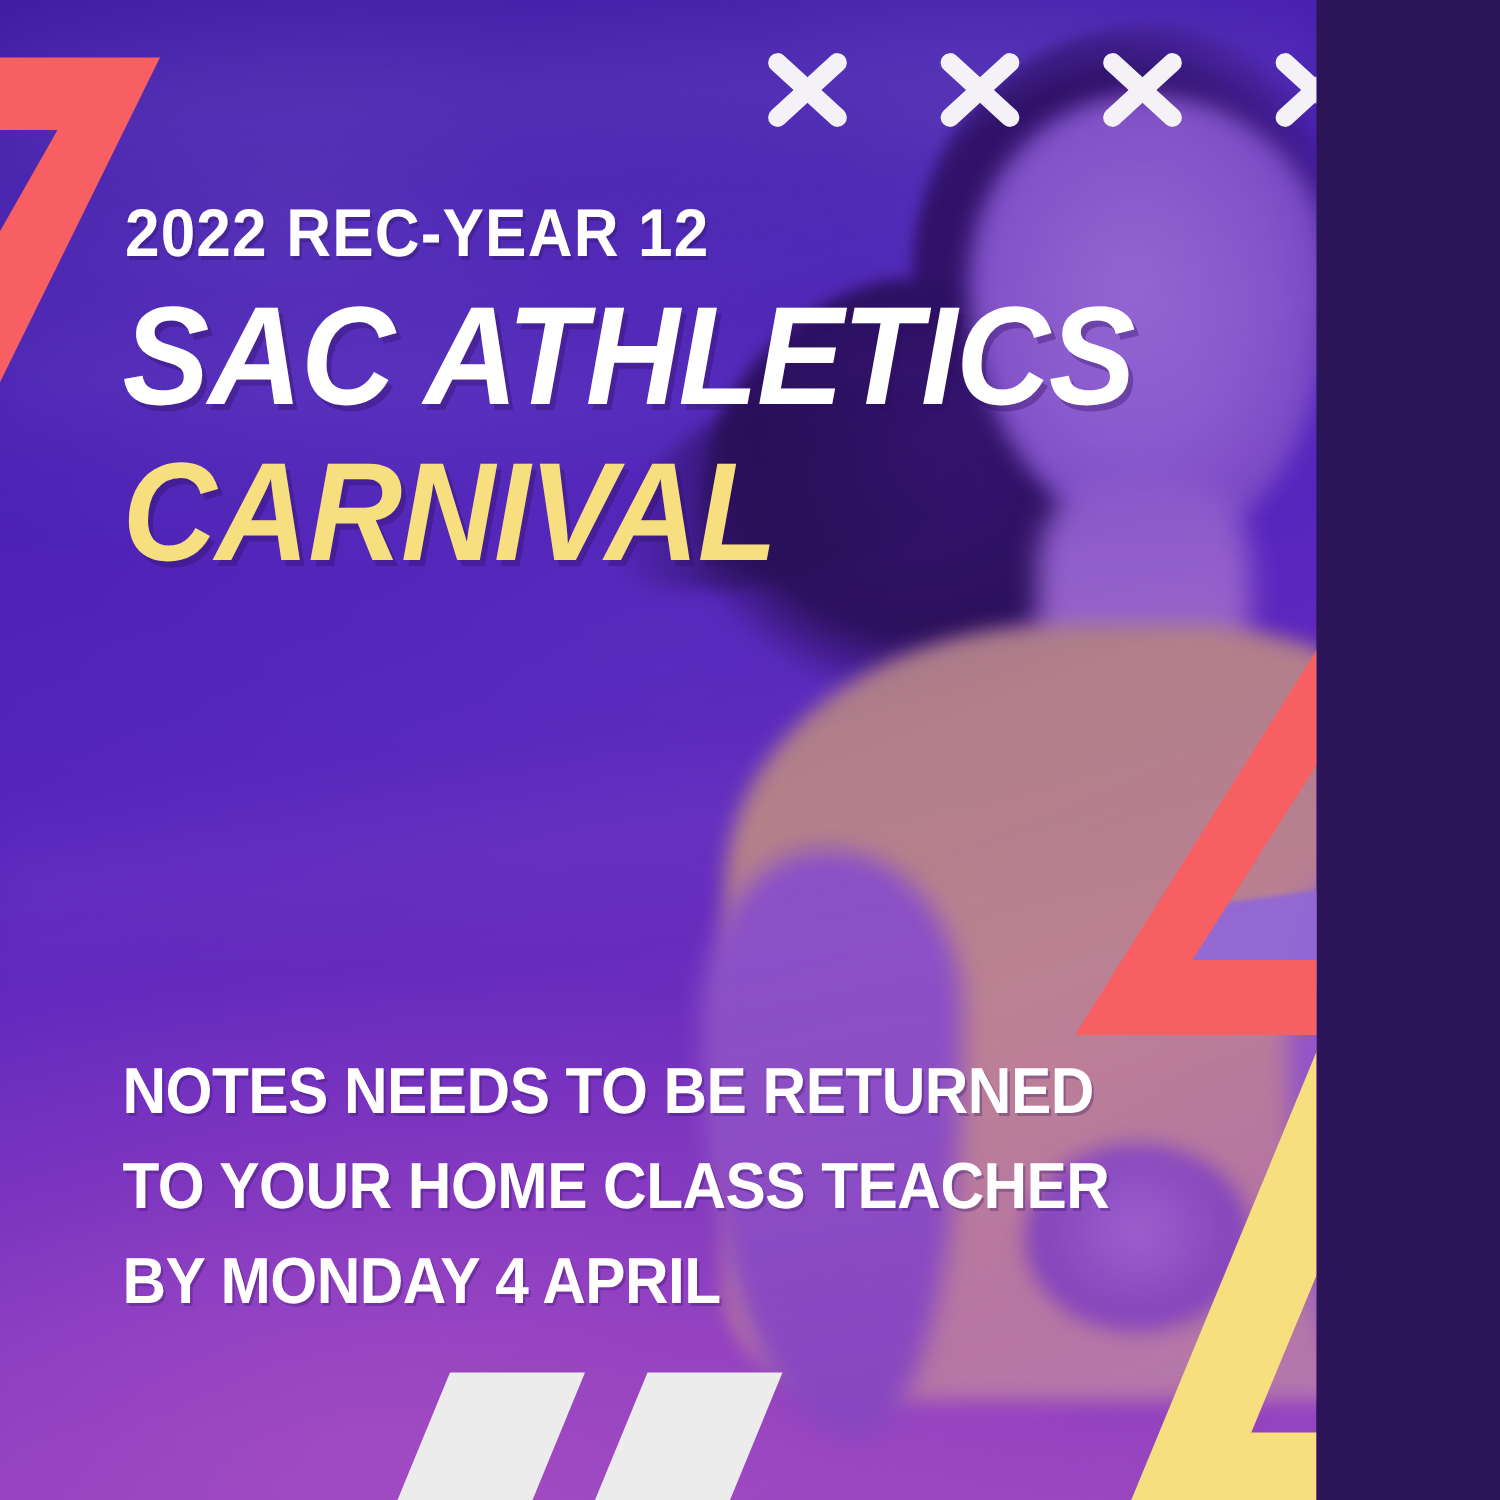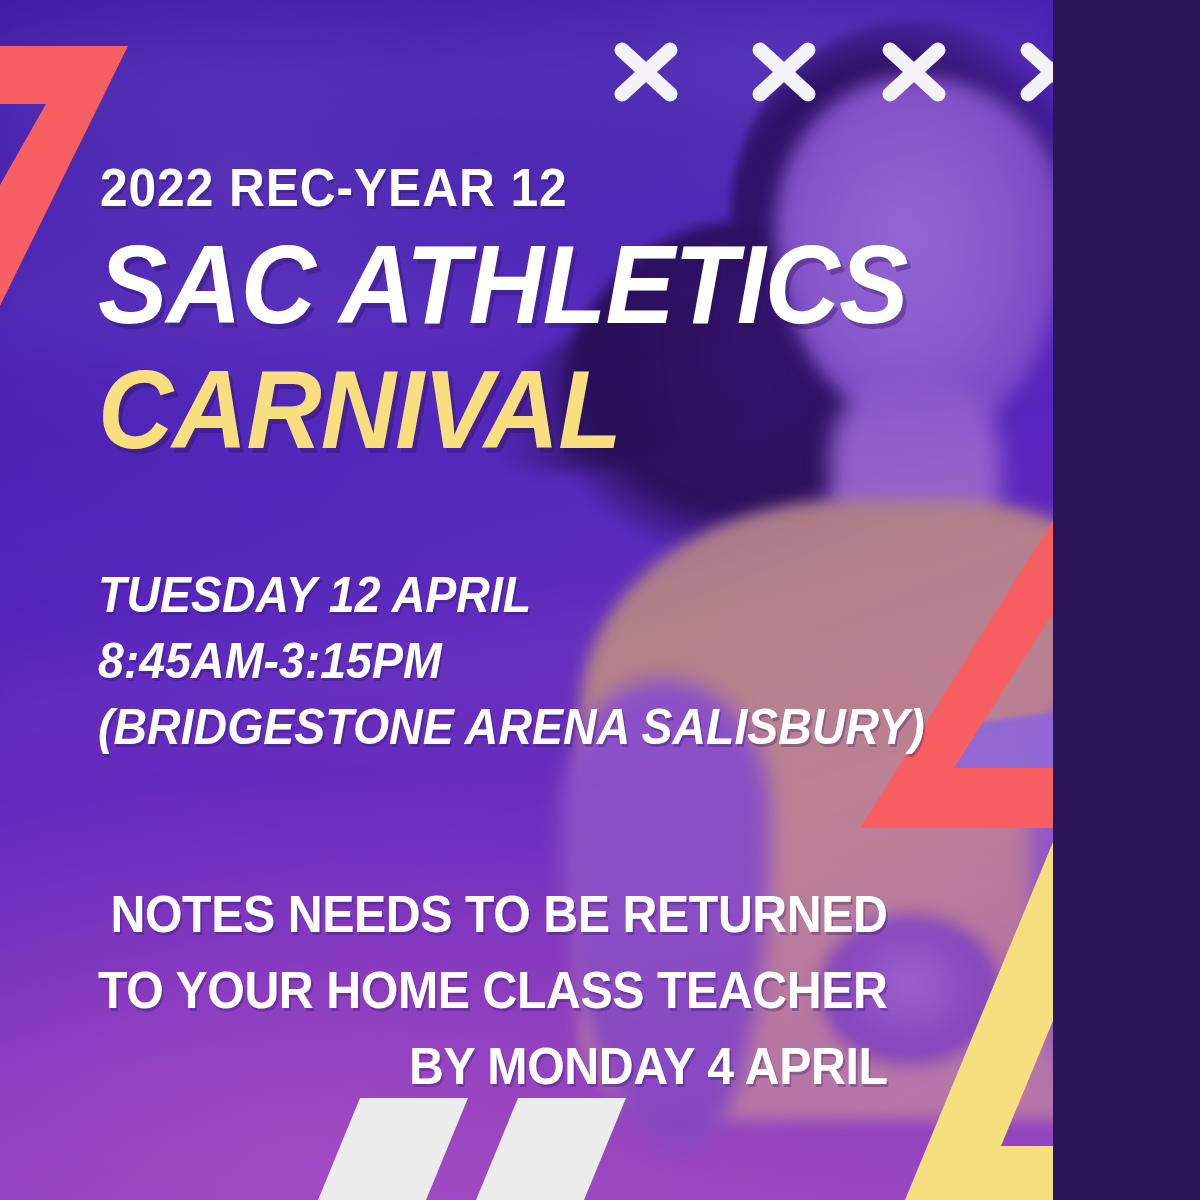--- a/index.html
+++ b/index.html
@@ -203,24 +203,23 @@
     font-style: italic;
     line-height: 1.32;
     letter-spacing: 0px;
     transform: scaleX(0.93);
     transform-origin: left center;
     text-shadow: 2px 3px 0 rgba(46,14,92,.30);
     white-space: nowrap;
   }
   .notice {
     position: absolute;
-    top: 877px;
+    top: 836px;
     left: 6px;
     color: #ffffff;
-    text-align: right;
   }
   .notice .line {
     font-size: 52px;
     font-weight: 700;
     line-height: 1.46;
     letter-spacing: -0.5px;
     transform: scaleX(0.93);
     transform-origin: left center;
     text-shadow: 2px 3px 0 rgba(46,14,92,.30);
     white-space: nowrap;
@@ -300,25 +299,20 @@
   </div>
 
   <div class="content">
 
     <div class="eyebrow">2022 REC-YEAR 12</div>
 
     <div class="title-main">SAC ATHLETICS</div>
 
     <div class="title-sub">CARNIVAL</div>
 
-    <div class="details">
-      <div class="line">TUESDAY 12 APRIL</div>
-      <div class="line">8:45AM-3:15PM</div>
-      <div class="line">(BRIDGESTONE ARENA SALISBURY)</div>
-    </div>
 
     <div class="notice">
       <div class="line">NOTES NEEDS TO BE RETURNED</div>
       <div class="line">TO YOUR HOME CLASS TEACHER</div>
       <div class="line">BY MONDAY 4  APRIL</div>
     </div>
 
   </div>
 </div>
 

